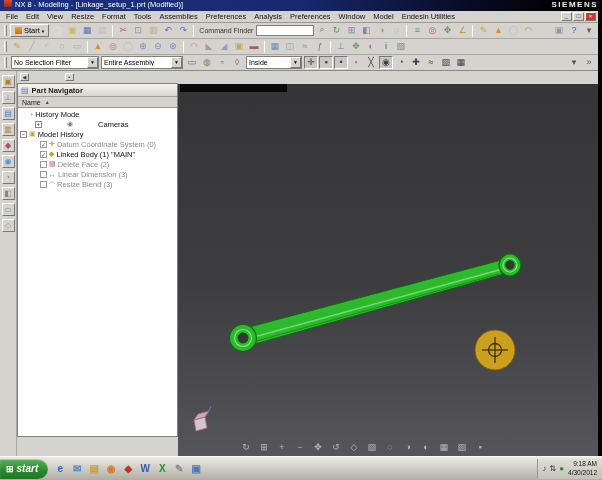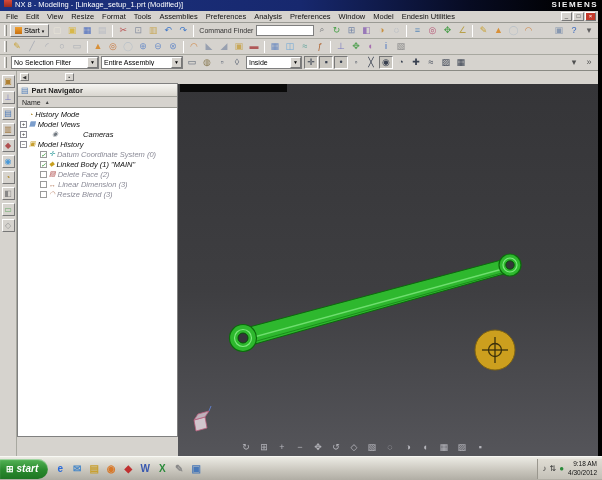--- a/index.html
+++ b/index.html
@@ -58,21 +58,21 @@
   .dockbtn{width:9px;height:8px;font-size:5px;line-height:6px;text-align:center;background:#d6d3ce;
     border:1px solid;border-color:#fff #777 #777 #fff;}
 
   .navigator{position:absolute;left:17px;top:12px;width:161px;height:354px;background:#fff;border:1px solid #808080;}
   .nav-header{height:13px;background:linear-gradient(#f6f5f2,#d9d6cf);border-bottom:1px solid #a0a09a;
     display:flex;align-items:center;font-size:7.5px;font-weight:bold;color:#222;padding:0 3px;gap:3px;}
   .nav-header .nh-icon{font-size:8px;color:#4878b8;font-weight:normal;}
   .nav-colhead{height:11px;background:#d6d3ce;border-bottom:1px solid #9a9a94;font-size:7px;
     display:flex;align-items:center;padding:0 4px;color:#222;}
   .sort-arrow{margin-left:4px;font-size:5px;color:#444;}
-  .tree{position:absolute;top:25px;bottom:0;left:0;right:0;background:#fff;overflow:hidden;font-style:italic;}
+  .tree{position:absolute;top:25px;bottom:0;left:0;right:0;background:#fff;overflow:hidden;}
   .trow{display:flex;align-items:center;height:10px;font-size:7.5px;color:#111;white-space:nowrap;padding-left:2px;}
   .trow.dim .lbl{color:#8a8a96;}
   .exp{width:7px;height:7px;border:1px solid #8a8a93;font-size:6px;line-height:5px;text-align:center;
     margin-right:2px;background:#fff;color:#333;flex:0 0 auto;}
   .exp-sp{width:9px;flex:0 0 auto;}
   .chk{width:7px;height:7px;border:1px solid #9a9a9a;font-size:6px;line-height:6px;text-align:center;
     margin-right:2px;color:#1a8a1a;background:#fff;flex:0 0 auto;}
   .ticon{font-size:7px;margin-right:2px;flex:0 0 auto;}
 
   
@@ -281,26 +281,21 @@
       <div class="nav-colhead">
         <span>Name</span>
         <span class="sort-arrow">▲</span>
       </div>
       <div class="tree" id="tree">
           <div class="trow" style="padding-left: 2px;">
             <span class="exp-sp"></span>
             <span class="ticon" style="color: rgb(176, 138, 42);">◔</span>
             <span class="lbl">History Mode</span>
           </div>
-          <div class="trow" style="padding-left: 2px;">
-            <span class="exp">+</span>
-            <span class="ticon" style="color: rgb(72, 120, 184);">▦</span>
-            <span class="lbl">Model Views</span>
-          </div>
-          <div class="trow" style="padding-left: 2px; gap: 23px;">
+          <div class="trow" style="padding-left: 17px; gap: 23px;">
             <span class="exp">+</span>
             <span class="ticon" style="color: rgb(112, 120, 128);">◉</span>
             <span class="lbl">Cameras</span>
           </div>
           <div class="trow" style="padding-left: 2px;">
             <span class="exp">−</span>
             <span class="ticon" style="color: rgb(200, 160, 48);">▣</span>
             <span class="lbl">Model History</span>
           </div>
           <div class="trow dim" style="padding-left: 13px;">

